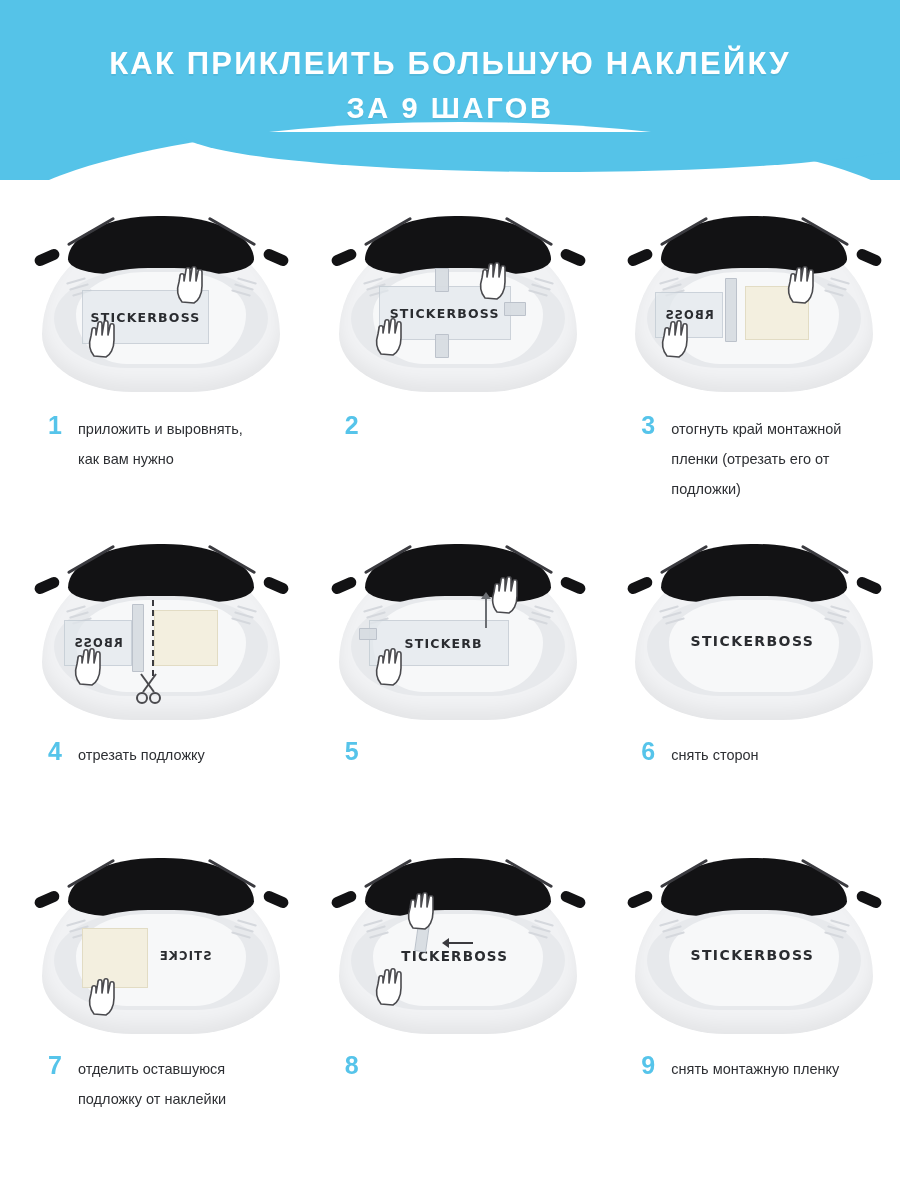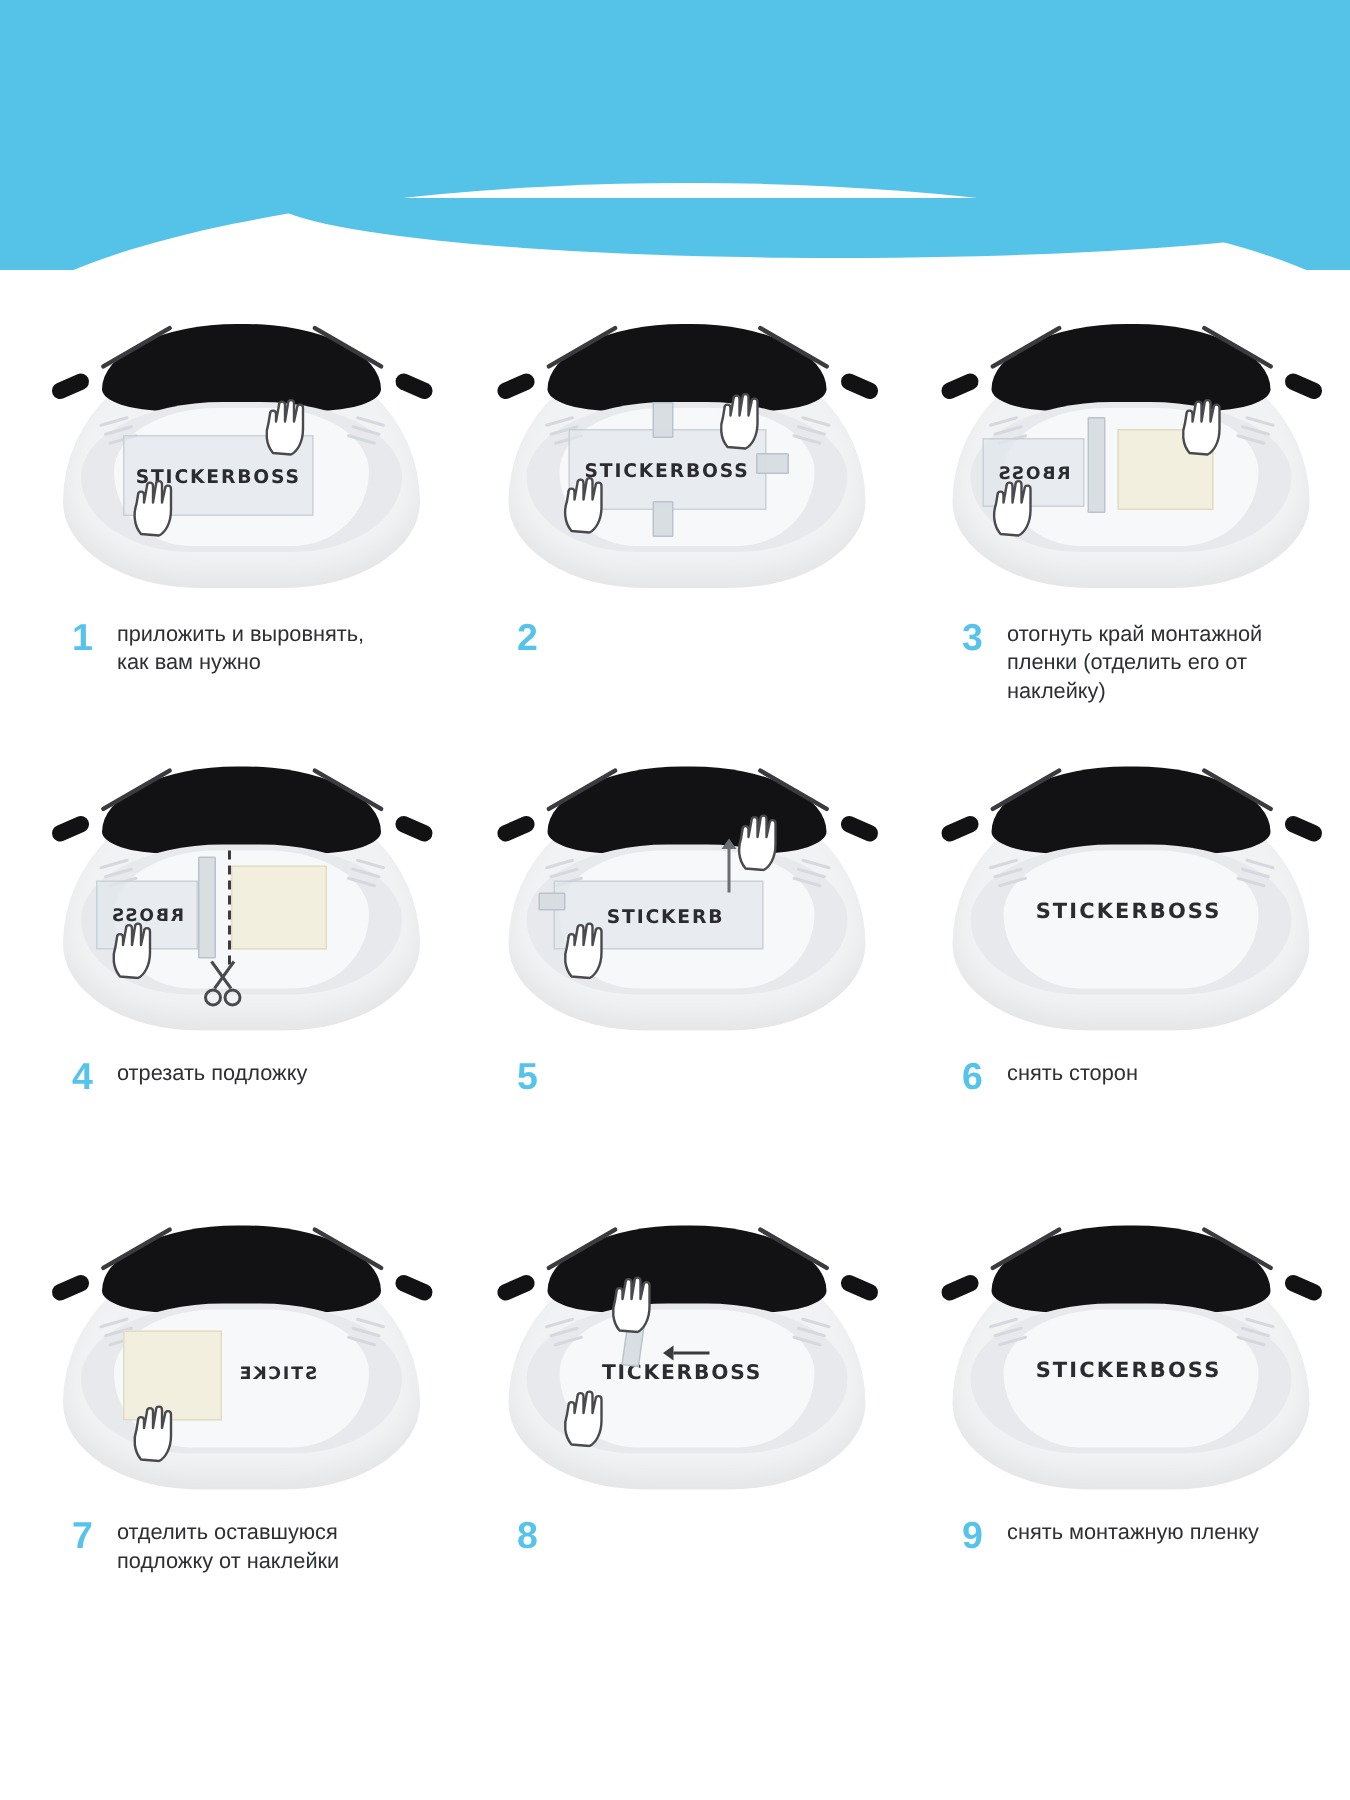--- a/index.html
+++ b/index.html
@@ -251,30 +251,34 @@
     color: #56c4ea;
     font-weight: bold;
     font-size: 25px;
     line-height: 22px;
     width: 30px;
     flex: 0 0 30px;
   }
   .step-text {
     color: #2d2f33;
     font-size: 14.5px;
-    line-height: 19px;
+    line-height: 30px;
     max-width: 180px;
   }
   .row-2 .caption { margin-top: 16px; }
   .row-3 .caption { margin-top: 16px; }
 </style>
 </head>
 <body>
 
 <div class="header">
+  <div class="header-title">
+    <span>Как приклеить большую наклейку</span>
+    <span class="l2">за 9 шагов</span>
+  </div>
   <div class="header-swoosh"></div>
   <div class="header-swoosh2"></div>
 </div>
 
 <div class="grid">
 
   <div class="row row-1">
 
     <div class="cell">
       <div class="figure">
@@ -383,21 +387,21 @@
           </svg>
         </div>
         <div class="hand" style="left:168px;top:58px;">
           <svg viewBox="0 0 34 40" width="34" height="40" aria-hidden="true">
             <path d="M8 38 C3 32 3 24 5 18 L6 12 C6 9 10 9 10 12 L10 17 L12 6 C12 3 16 3 16 6 L16 17 L18 5 C18 2 22 2 22 5 L22 17 L24 8 C24 5 28 5 28 8 L28 22 C28 31 24 37 20 39 Z" fill="#ffffff" stroke="#4a4a4e" stroke-width="1.6" stroke-linejoin="round"></path>
           </svg>
         </div>
       </div>
       <div class="caption">
         <div class="step-num">3</div>
-        <div class="step-text">отогнуть край монтажной пленки (отделить его от наклейку)</div>
+        <div class="step-text">отогнуть край монтажной пленки (отрезать его от подложки)</div>
       </div>
     </div>
   </div>
 
   <div class="row row-2" style="margin-top:30px;">
 
     <div class="cell">
       <div class="figure">
         <div class="car">
           <div class="car-body"></div>

